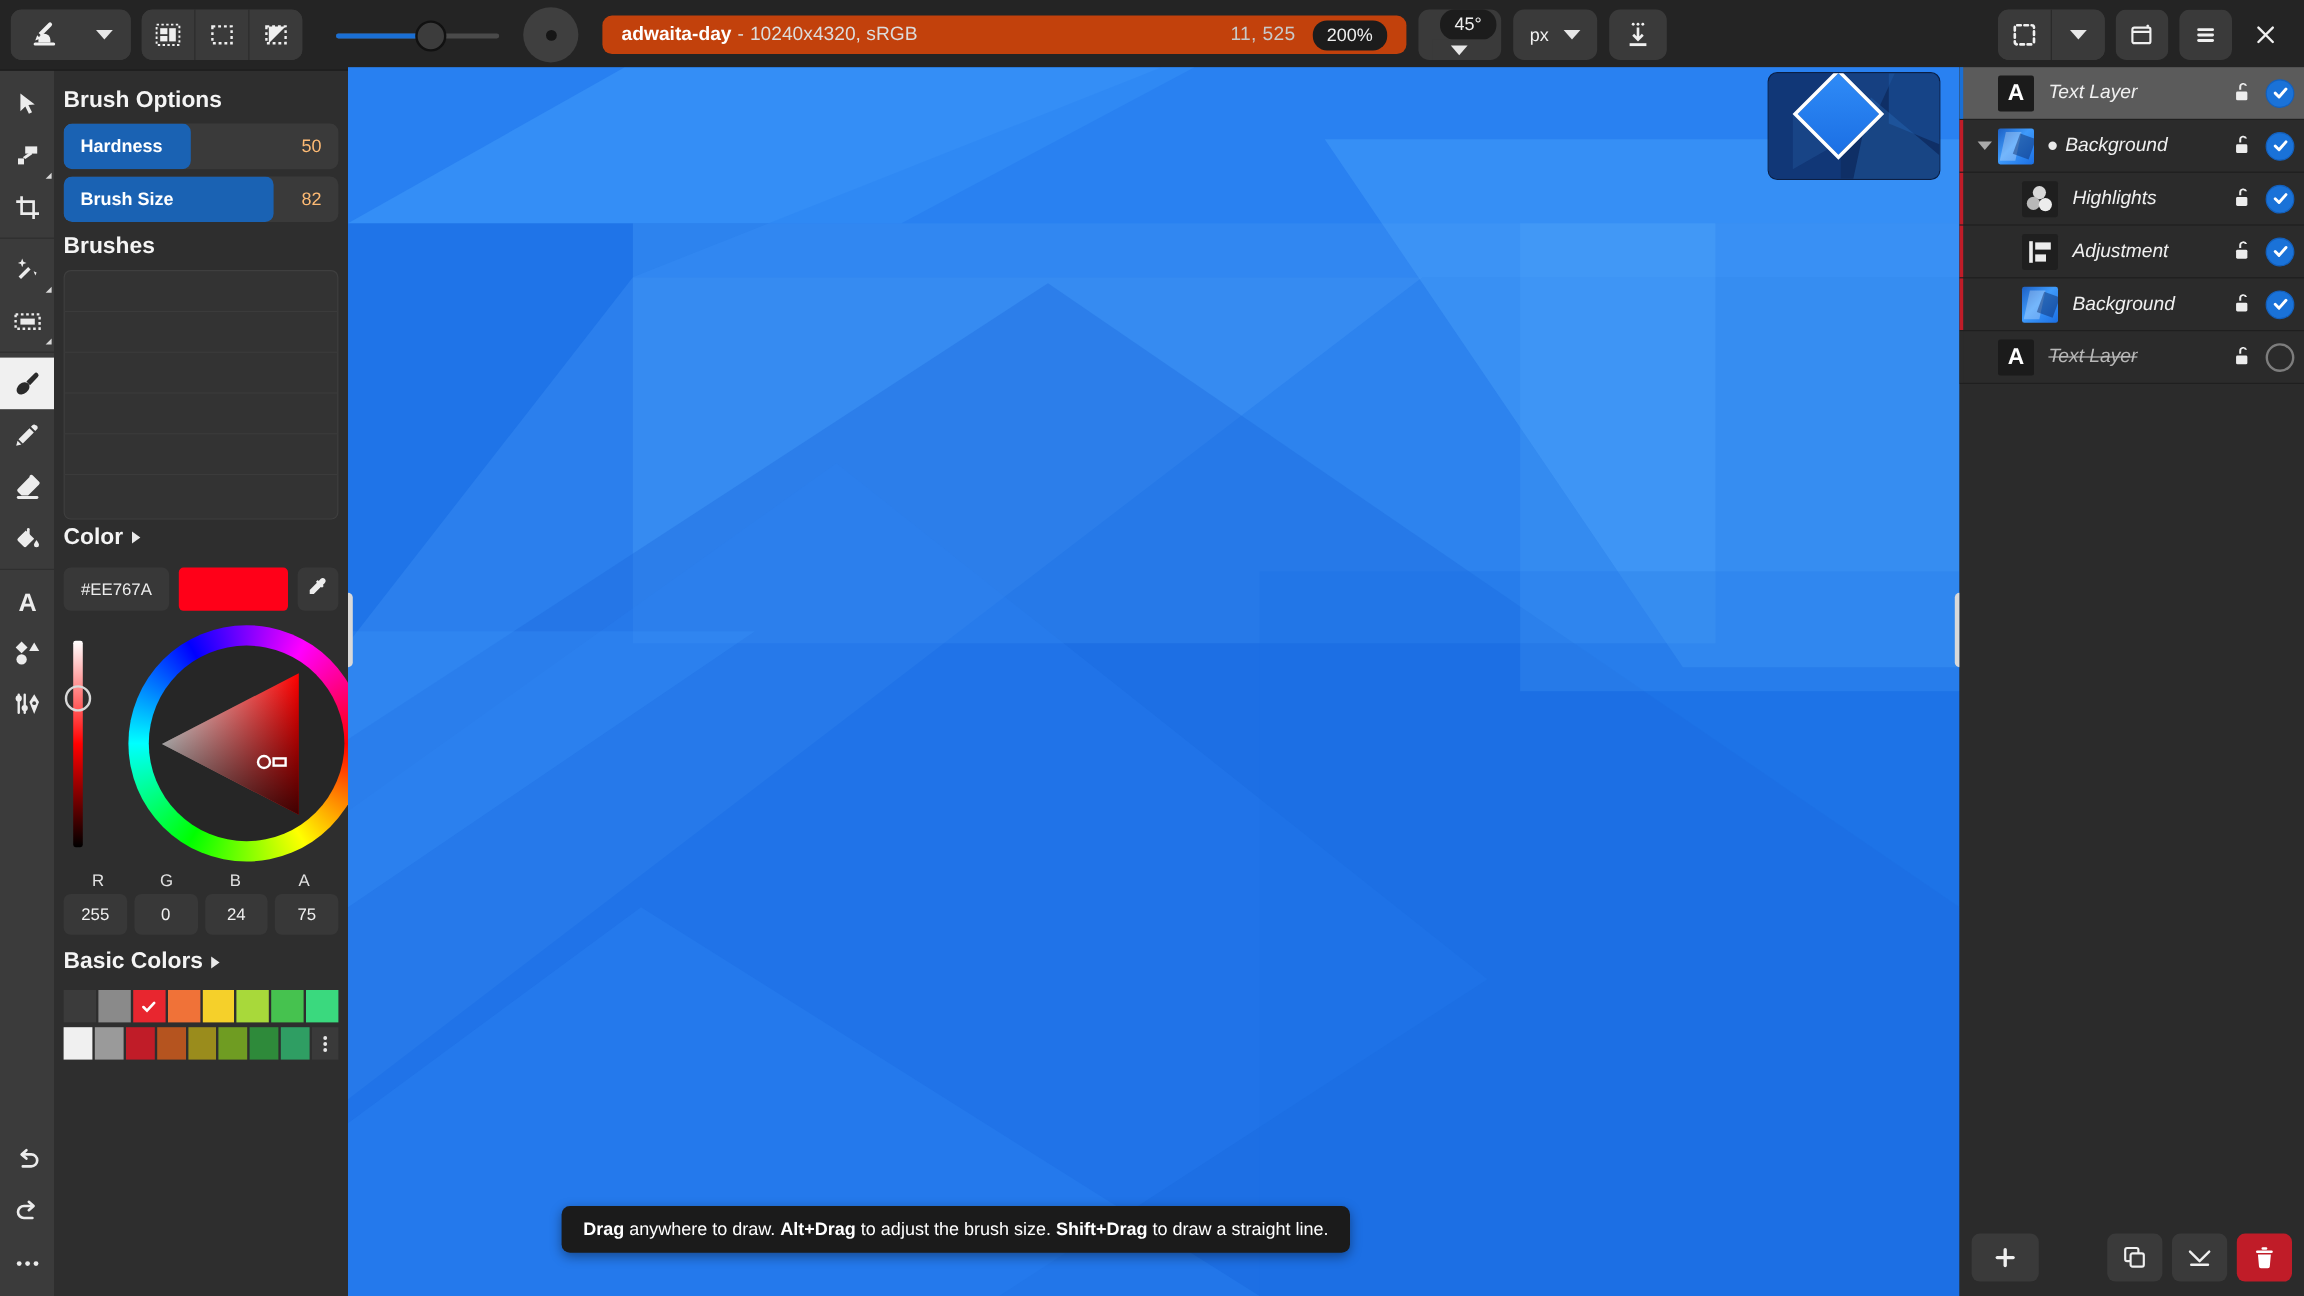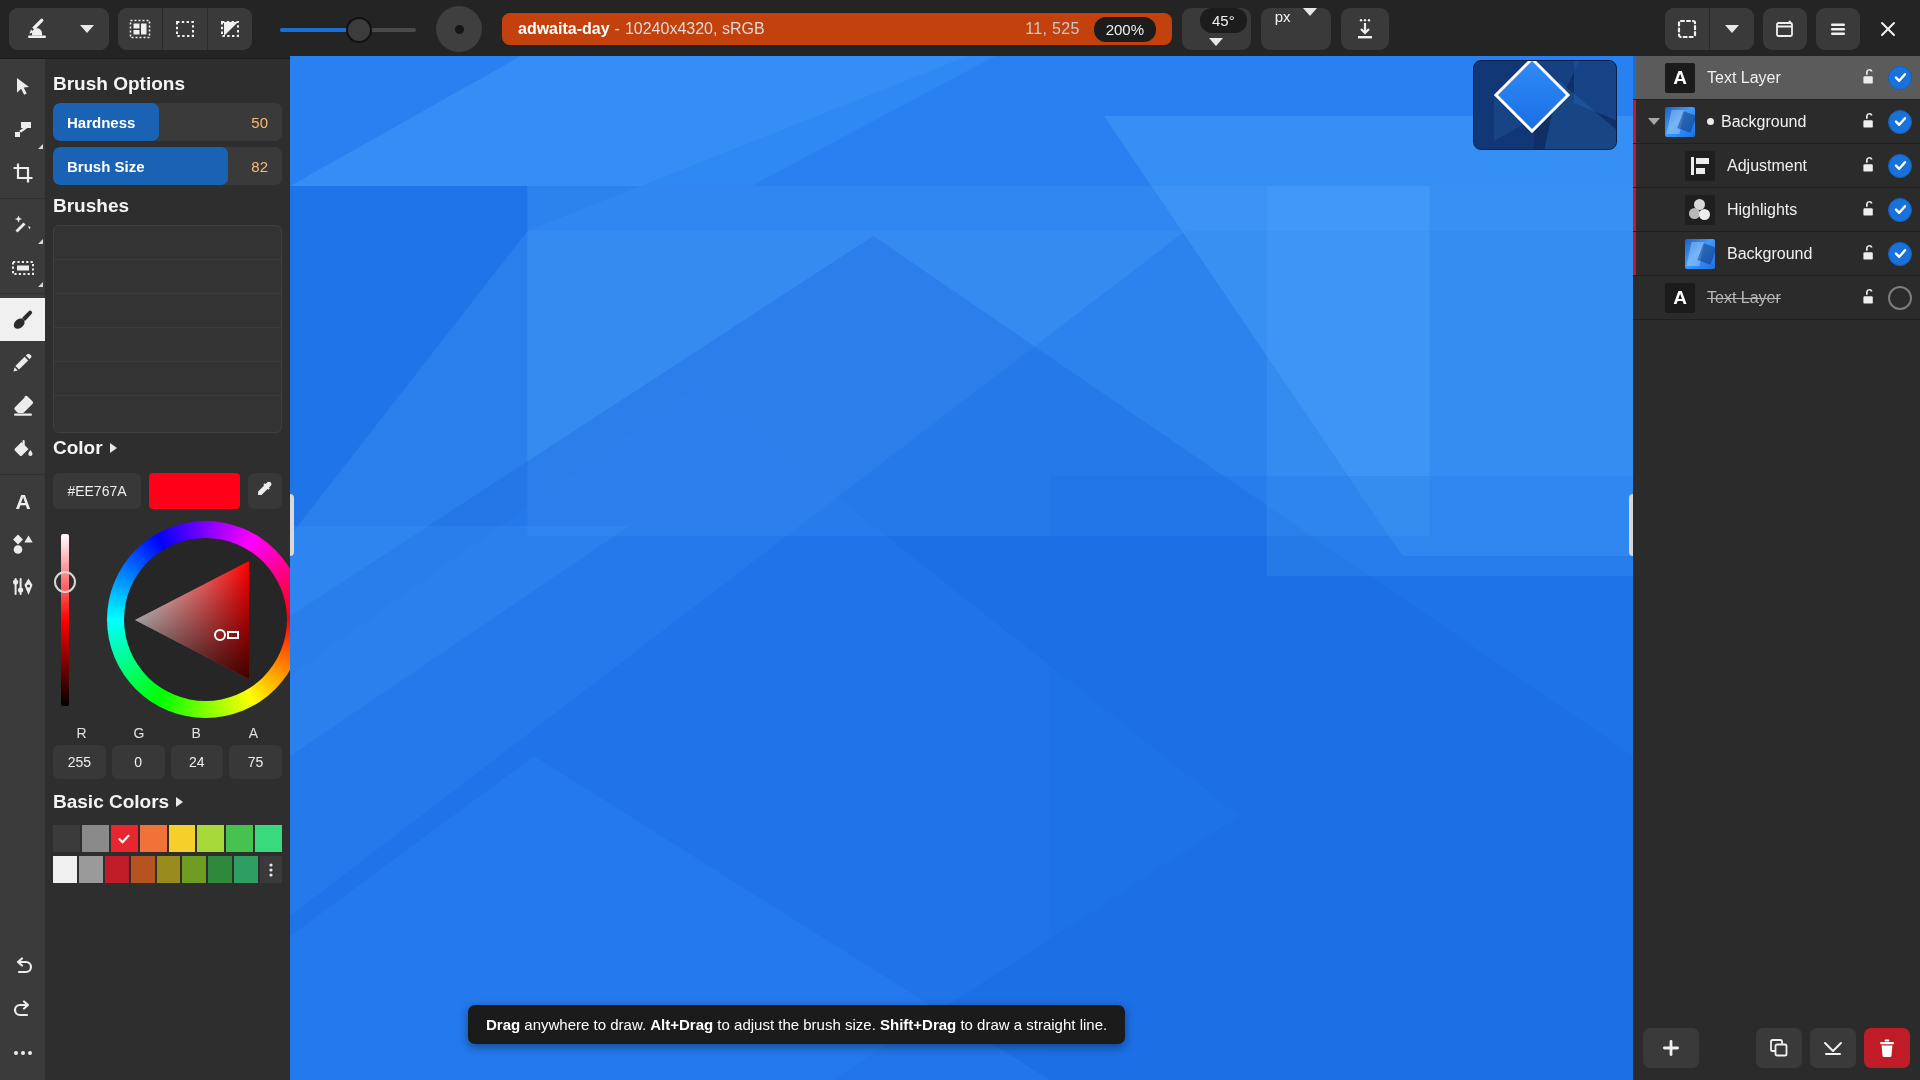--- a/index.html
+++ b/index.html
@@ -36,21 +36,21 @@
   .doc-bar {
     margin-left:20px; height:24px; flex:0 0 auto; background:#c2410c; border-radius:8px;
     display:flex; align-items:center; padding:16px 16px; gap:0; min-width:670px;
   }
   .doc-title { font-weight:bold; font-size:16px; color:#fff; }
   .doc-meta { font-size:16px; color:#dcdcdc; margin-left:5px; }
   .doc-coords { margin-left:auto; font-size:16px; color:#c9c9c9; letter-spacing:.3px; }
   .pill { background:#1c1c1c; border-radius:12px; padding:4px 12px; font-size:15px; color:#efefef; margin-left:14px; cursor:pointer; }
 
   .rot-group { display:flex; align-items:center; background:#3a3a3a; border-radius:9px; height:42px; margin-left:10px; padding:0 4px;flex-direction:column; }
-  .unit-group { display:flex; background:#3a3a3a; border-radius:9px; height:42px; margin-left:10px; padding:0 14px; gap:12px; cursor:pointer; }
+  .unit-group { display:flex; align-items:center; background:#3a3a3a; border-radius:9px; height:42px; margin-left:10px; padding:0 14px; gap:12px; cursor:pointer; }
   .caret { width:0; height:0; border-left:7px solid transparent; border-right:7px solid transparent; border-top:8px solid #e8e8e8; }
   .export-btn { width:48px; height:42px; background:#3a3a3a; border-radius:9px; margin-left:10px; display:flex; align-items:center; justify-content:center; cursor:pointer; }
 
   .tb-right { margin-left:auto; display:flex; align-items:center; padding-right:10px; gap:0; }
 
   
   .toolrail {
     position:absolute; left:0; top:59px; width:45px; bottom:0; background:#3b3b3b;
     display:flex; flex-direction:column; align-items:center; padding-top:6px;
   }
@@ -138,21 +138,21 @@
   .layerlist { flex:0 0 auto; }
   .layer {
     display:flex; align-items:center; height:44px; border-bottom:1px solid #1f1f1f;
     position:relative; cursor:pointer; padding-right:8px;
   }
   .layer.sel { background:#5b5b5b; }
   .layer .edge { position:absolute; left:0; top:0; bottom:0; width:3px; }
   .layer .twisty { width:22px; display:flex; align-items:center; justify-content:center; }
   .tw { width:0;height:0;border-left:6px solid transparent;border-right:6px solid transparent;border-top:7px solid #a9a9a9; }
   .layer .thumb { width:30px; height:30px; border-radius:3px; flex:0 0 30px; display:flex; align-items:center; justify-content:center; }
-  .layer .lname { margin-left:12px; font-size:16px; color:#f0f0f0; }
+  .layer .lname { margin-left:12px; font-size:16px; color:#f0f0f0;font-style:italic; }
   .layer .lname.struck { text-decoration:line-through; color:#b8b8b8; }
   .layer .dot { width:7px;height:7px;border-radius:50%;background:#eaeaea;margin-right:7px; }
   .layer .lock { margin-left:auto; width:26px; display:flex; align-items:center; justify-content:center; cursor:pointer; }
   .layer .vis { width:24px;height:24px;border-radius:50%; margin-left:6px; display:flex; align-items:center; justify-content:center; cursor:pointer; }
   .vis.on { background:#1a72d8; border:1px solid #1360bd; }
   .vis.off { border:2px solid #7d7d7d; }
 
   .rp-bottom { margin-top:auto; }
   .blendrow { display:flex; align-items:center; height:40px; background:#1e63b5; margin:0 8px 8px 8px; border-radius:6px; padding:0 14px; cursor:pointer; }
   .blendrow .bl { font-weight:bold; font-size:16px; }
@@ -590,49 +590,49 @@
             <svg width="15" height="15" viewBox="0 0 15 15" fill="none" stroke="#fff" stroke-width="2.4" stroke-linecap="round" stroke-linejoin="round">
               <path d="M3 7.6l3.2 3.2L12 4.2"></path>
             </svg>
           </span>
         </div>
         <div class="layer">
           <span class="edge" style="background: rgb(192, 28, 40);"></span>
           <span class="twisty" style="margin-left: 30px;"></span>
           <span class="thumb">
             <div style="width:30px;height:30px;background:#1f1f1f;border-radius:2px;position:relative">
-              <span style="position:absolute;left:6px;top:6px;width:3px;height:18px;background:#ededed"></span>
-              <span style="position:absolute;left:11px;top:7px;width:13px;height:6px;background:#ededed"></span>
-              <span style="position:absolute;left:11px;top:17px;width:9px;height:6px;background:#ededed"></span>
+              <span style="position:absolute;left:9px;top:4px;width:11px;height:11px;border-radius:50%;background:#d8d8d8"></span>
+              <span style="position:absolute;left:4px;top:13px;width:11px;height:11px;border-radius:50%;background:#b8b8b8"></span>
+              <span style="position:absolute;left:14px;top:14px;width:11px;height:11px;border-radius:50%;background:#ededed"></span>
             </div>
           </span>
-          <span class="lname">Adjustment</span>
+          <span class="lname">Highlights</span>
           <span class="lock">
             <svg width="19" height="19" viewBox="0 0 19 19" fill="#ededed">
               <path d="M6 4.4a3.4 3.4 0 016.6-1h-1.9a1.6 1.6 0 00-3 1v2.3H6z"></path>
               <rect x="3.4" y="8.2" width="9.4" height="7.4" rx="1.2"></rect>
             </svg>
           </span>
           <span class="vis on">
             <svg width="15" height="15" viewBox="0 0 15 15" fill="none" stroke="#fff" stroke-width="2.4" stroke-linecap="round" stroke-linejoin="round">
               <path d="M3 7.6l3.2 3.2L12 4.2"></path>
             </svg>
           </span>
         </div>
         <div class="layer">
           <span class="edge" style="background: rgb(192, 28, 40);"></span>
           <span class="twisty" style="margin-left: 30px;"></span>
           <span class="thumb">
             <div style="width:30px;height:30px;background:#1f1f1f;border-radius:2px;position:relative">
-              <span style="position:absolute;left:9px;top:4px;width:11px;height:11px;border-radius:50%;background:#d8d8d8"></span>
-              <span style="position:absolute;left:4px;top:13px;width:11px;height:11px;border-radius:50%;background:#b8b8b8"></span>
-              <span style="position:absolute;left:14px;top:14px;width:11px;height:11px;border-radius:50%;background:#ededed"></span>
+              <span style="position:absolute;left:6px;top:6px;width:3px;height:18px;background:#ededed"></span>
+              <span style="position:absolute;left:11px;top:7px;width:13px;height:6px;background:#ededed"></span>
+              <span style="position:absolute;left:11px;top:17px;width:9px;height:6px;background:#ededed"></span>
             </div>
           </span>
-          <span class="lname">Highlights</span>
+          <span class="lname">Adjustment</span>
           <span class="lock">
             <svg width="19" height="19" viewBox="0 0 19 19" fill="#ededed">
               <path d="M6 4.4a3.4 3.4 0 016.6-1h-1.9a1.6 1.6 0 00-3 1v2.3H6z"></path>
               <rect x="3.4" y="8.2" width="9.4" height="7.4" rx="1.2"></rect>
             </svg>
           </span>
           <span class="vis on">
             <svg width="15" height="15" viewBox="0 0 15 15" fill="none" stroke="#fff" stroke-width="2.4" stroke-linecap="round" stroke-linejoin="round">
               <path d="M3 7.6l3.2 3.2L12 4.2"></path>
             </svg>

